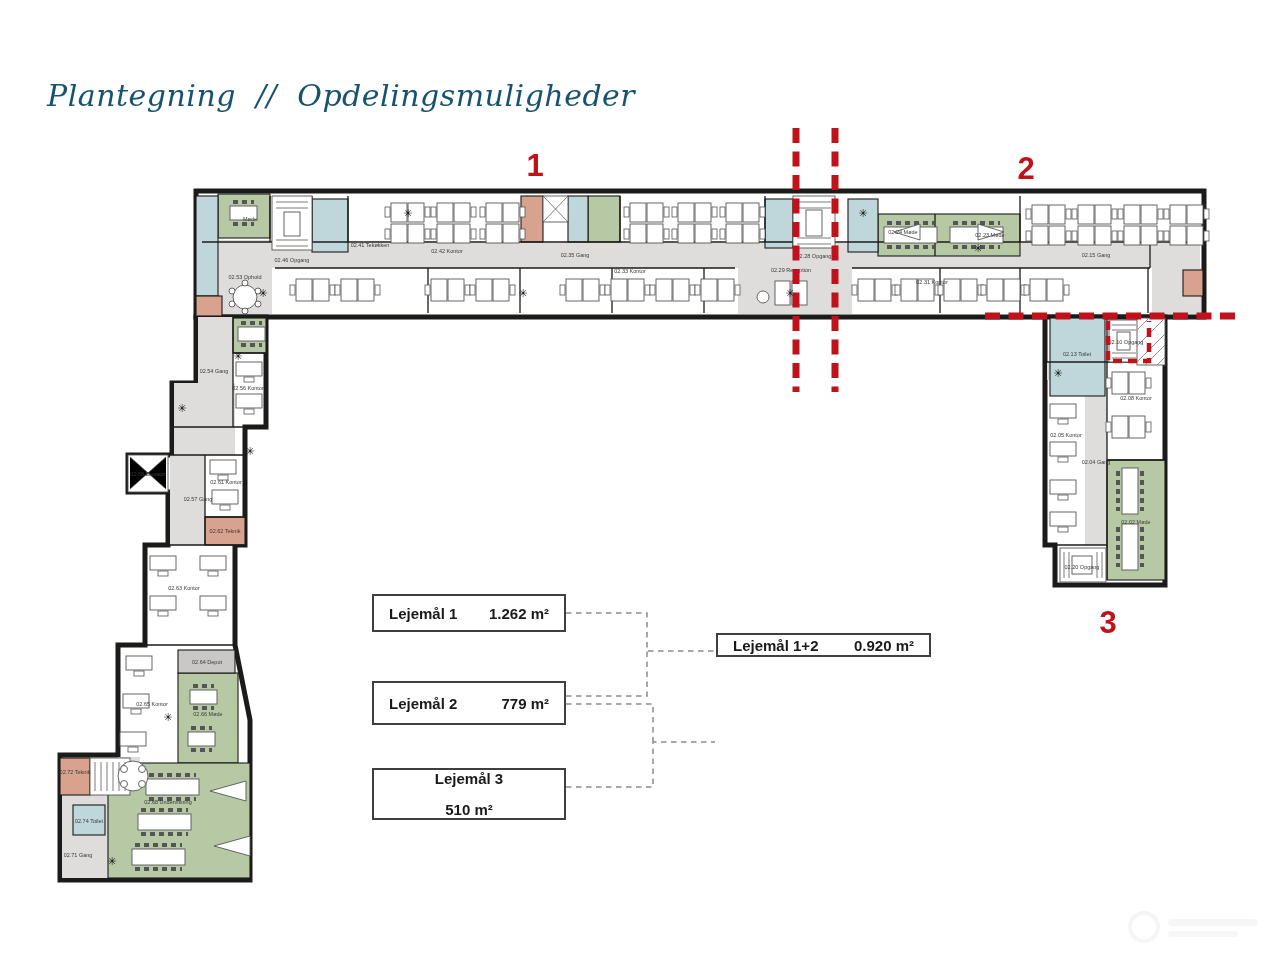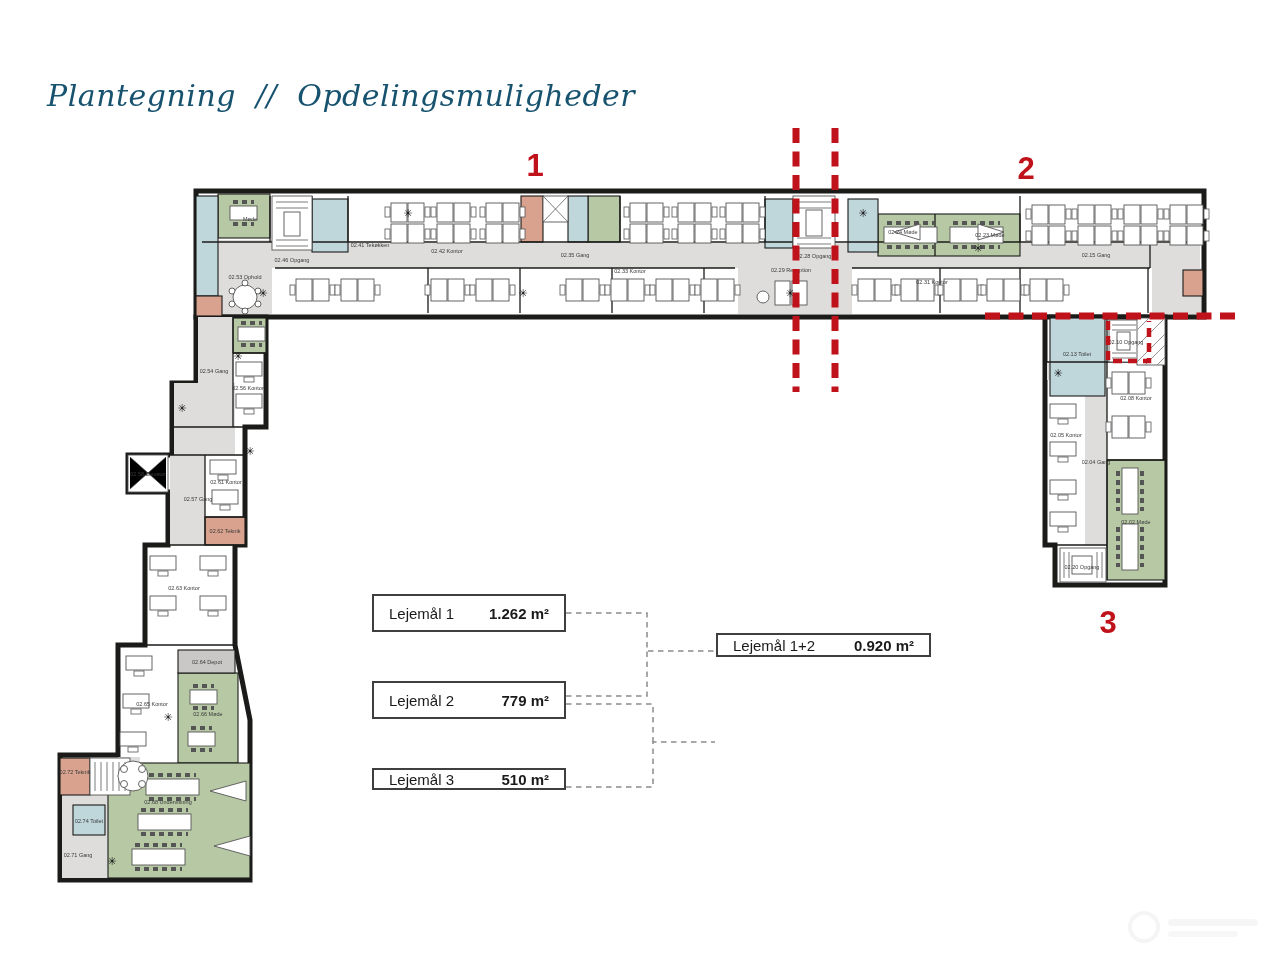--- a/index.html
+++ b/index.html
@@ -4,25 +4,25 @@
 <style>
   html,body{margin:0;padding:0;background:#ffffff;}
   .page{position:relative;width:1280px;height:960px;background:#ffffff;overflow:hidden;
         font-family:"Liberation Sans",sans-serif;border-radius:26px;}
   .page-title{position:absolute;left:47px;top:78px;font-family:"DejaVu Serif",serif;
         font-style:italic;font-size:30px;color:#17536f;white-space:pre;letter-spacing:.5px;}
   .plan-svg{position:absolute;left:0;top:0;}
   .tbox{position:absolute;background:#fff;border:2px solid #3f3f3f;display:flex;
         align-items:center;justify-content:space-between;padding:0 15px;box-sizing:border-box;
         font-size:15px;color:#1a1a1a;}
-  .tbox .lbl{font-weight:normal;}
+  .tbox .lbl{font-weight:bold;}
   .tbox .val{font-weight:bold;}
   .b1{left:372px;top:594px;width:194px;height:38px;}
-  .b2{left:372px;top:681px;width:194px;height:38px;}
-  .b3{left:372px;top:768px;width:194px;height:22px;}
+  .b2{left:372px;top:681px;width:194px;height:44px;}
+  .b3{left:372px;top:768px;width:194px;height:52px;flex-direction:column;}
   .b12{left:716px;top:633px;width:215px;height:24px;}
   .b23{left:716px;top:724px;width:215px;height:38px;}
   .watermark{position:absolute;right:14px;bottom:12px;opacity:.55;}
   text.rl{font-family:"Liberation Sans",sans-serif;font-size:5.5px;fill:#3a3a3a;text-anchor:middle;}
   text.rednum{font-family:"Liberation Sans",sans-serif;font-size:31px;font-weight:bold;
         fill:#c0121a;text-anchor:middle;}
   .wall{fill:#ffffff;stroke:#1b1b19;stroke-width:5;}
   .iw{stroke:#1b1b19;stroke-width:1.3;fill:none;}
   .room{stroke:#1b1b19;stroke-width:1.1;}
   .grey{fill:#dedddb;}

